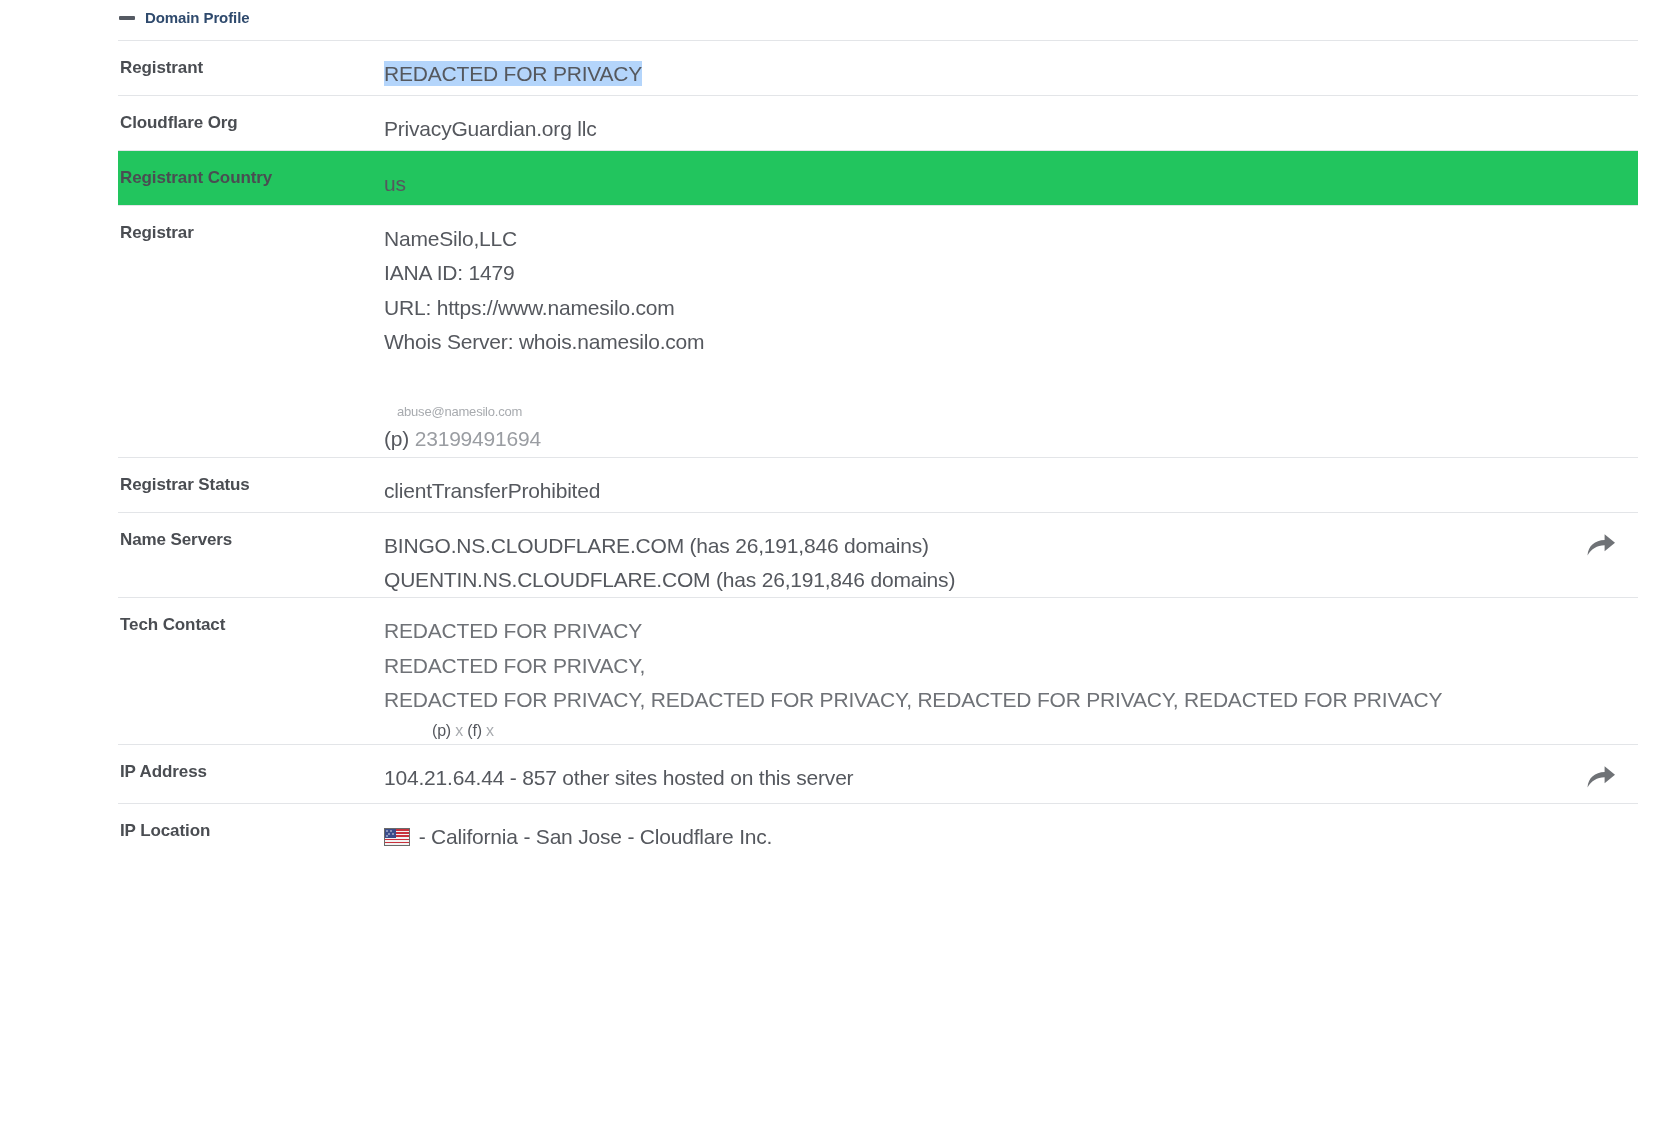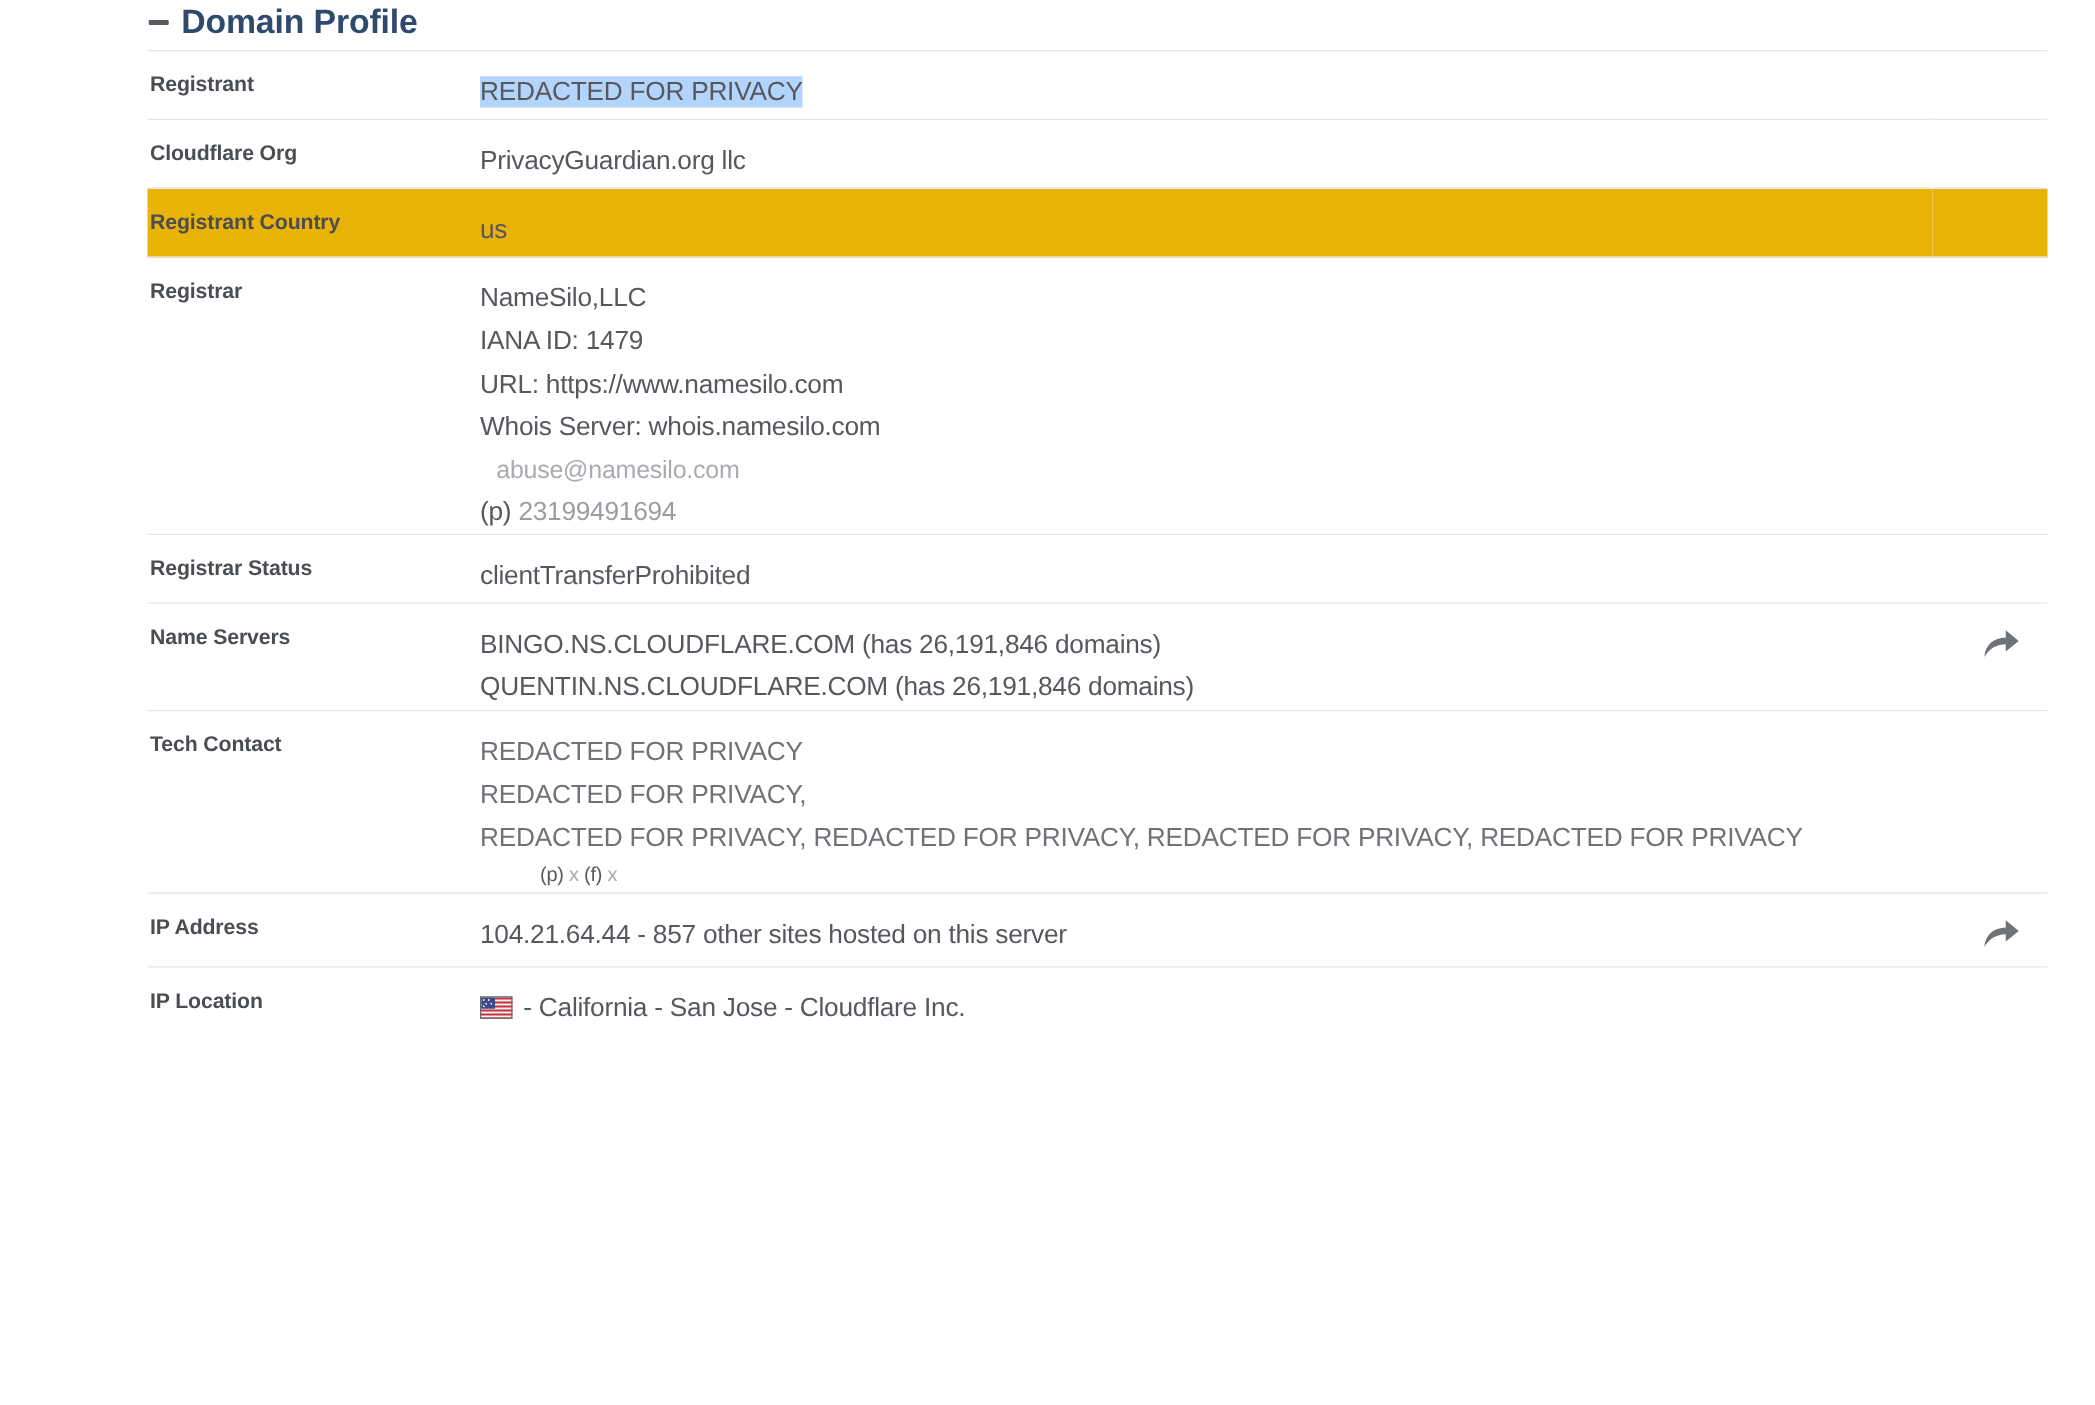--- a/index.html
+++ b/index.html
@@ -44,42 +44,42 @@
     content: "";
     position: absolute;
     left: 1px;
     top: 8px;
     width: 16px;
     height: 4px;
     background: #555a63;
     border-radius: 1px;
   }
   .profile-title {
-    font-size: 27px;
+    font-size: 15px;
     font-weight: bold;
     color: #2f4a6d;
     letter-spacing: -0.1px;
     line-height: 1;
     white-space: nowrap;
   }
 
   
   .profile-table {
     position: absolute;
     left: 118px;
     top: 40px;
     width: 1520px;
     border-collapse: collapse;
     table-layout: fixed;
   }
   .profile-table tr {
     border-top: 1px solid #e3e5e8;
   }
   .profile-table tr.shaded {
-    background: #eab308;
+    background: #22c55e;
   }
   .profile-table td {
     vertical-align: top;
     padding: 0;
   }
 
   td.label-cell {
     width: 254px;
     font-size: 17px;
     font-weight: bold;
@@ -198,21 +198,21 @@
           </td>
           <td class="action-cell"></td>
         </tr>
         <tr>
           <td class="label-cell">Registrar</td>
           <td class="value-cell">
             <span class="vline">NameSilo,LLC</span>
             <span class="vline">IANA ID: 1479</span>
             <span class="vline">URL: https://www.namesilo.com</span>
             <span class="vline">Whois Server: whois.namesilo.com</span>
-            <span class="vline muted" style="padding-left: 13px; font-size: 20px;">abuse@namesilo.com</span>
+            <span class="vline muted" style="padding-left: 13px; font-size: 13px; margin-top: 41px;">abuse@namesilo.com</span>
             <span class="vline"><span>(p) </span><span class="dim">23199491694</span></span>
           </td>
           <td class="action-cell"></td>
         </tr>
         <tr>
           <td class="label-cell">Registrar Status</td>
           <td class="value-cell">
             <span class="vline">clientTransferProhibited</span>
           </td>
           <td class="action-cell"></td>

